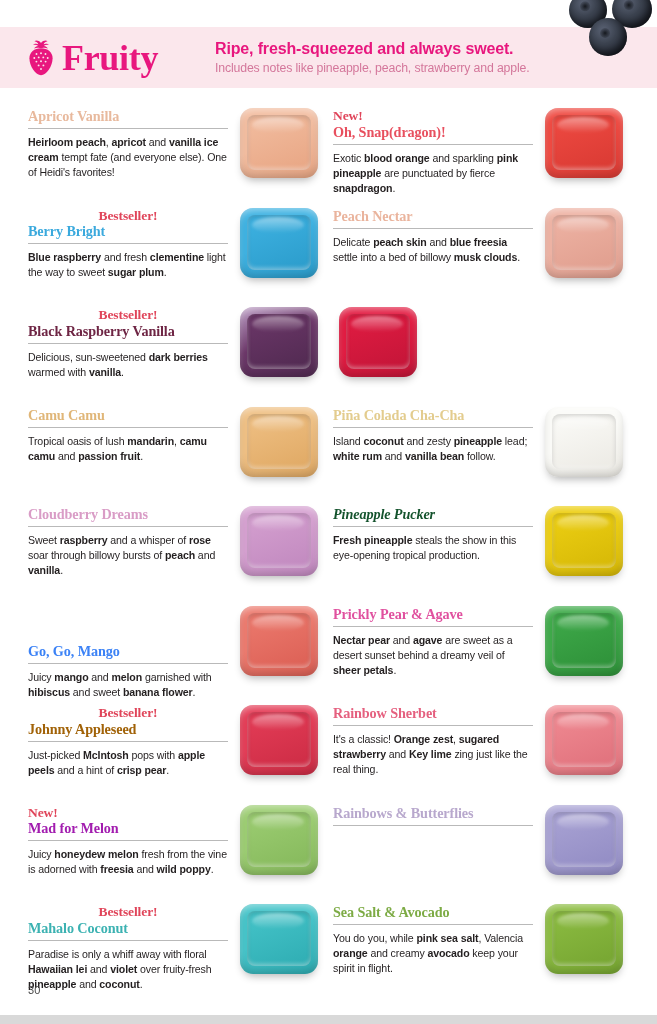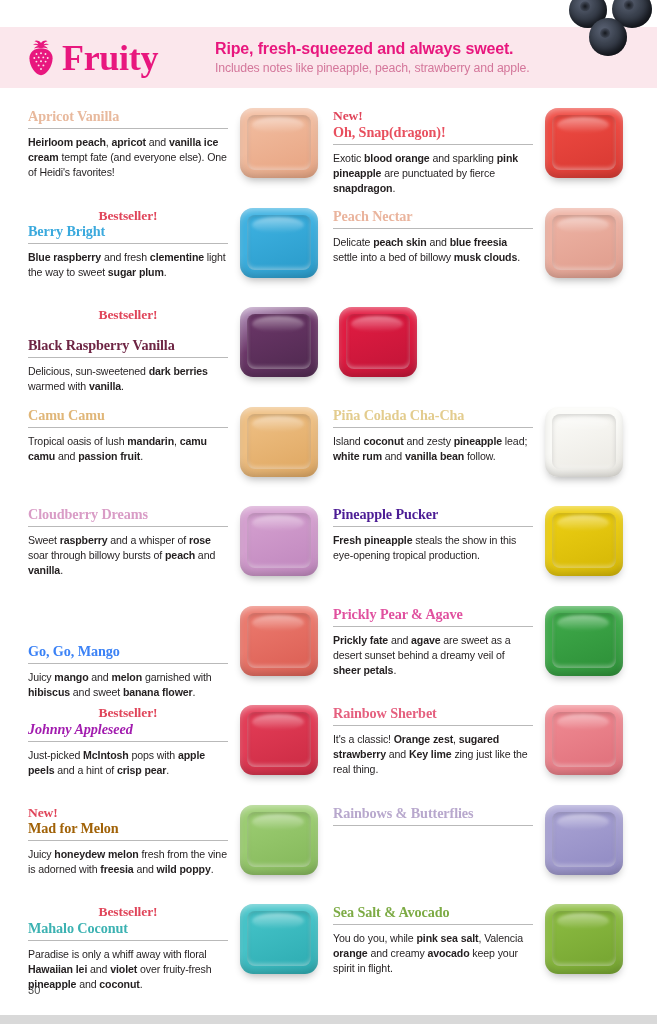--- a/index.html
+++ b/index.html
@@ -268,21 +268,21 @@
       <div class="cube-wrap">
         <div class="cube" style="background: linear-gradient(155deg, rgb(238, 179, 164) 0%, rgb(238, 179, 164) 45%, rgb(224, 158, 142) 100%);">
           <div class="cube-inner" style="background: linear-gradient(160deg, rgb(238, 179, 164) 0%, rgb(224, 158, 142) 100%);"></div>
           <div class="cube-gloss"></div>
         </div>
       </div>
     </div>
     <div class="cell">
       <div class="cell-text">
         <div class="tag tag-bestseller">Bestseller!</div>
-        <div class="prod-name" style="color: rgb(110, 37, 68); margin-top: 14px;">Black Raspberry Vanilla</div>
+        <div class="prod-name" style="color: rgb(110, 37, 68);">Black Raspberry Vanilla</div>
         <div class="prod-desc">Delicious, sun-sweetened <b>dark berries</b> warmed with <b>vanilla</b>.</div>
       </div>
       <div class="cube-wrap">
         <div class="cube" style="background: linear-gradient(155deg, rgb(187, 156, 196) 0%, rgb(108, 55, 105) 45%, rgb(81, 42, 81) 100%);">
           <div class="cube-inner" style="background: linear-gradient(160deg, rgb(108, 55, 105) 0%, rgb(81, 42, 81) 100%);"></div>
           <div class="cube-gloss"></div>
         </div>
       </div>
     </div>
     <div class="cell">
@@ -324,21 +324,21 @@
       </div>
       <div class="cube-wrap">
         <div class="cube" style="background: linear-gradient(155deg, rgb(213, 160, 208) 0%, rgb(213, 160, 208) 45%, rgb(193, 137, 191) 100%);">
           <div class="cube-inner" style="background: linear-gradient(160deg, rgb(213, 160, 208) 0%, rgb(193, 137, 191) 100%);"></div>
           <div class="cube-gloss"></div>
         </div>
       </div>
     </div>
     <div class="cell">
       <div class="cell-text">
-        <div class="prod-name" style="color: #4c1d95;">Pineapple Pucker</div>
+        <div class="prod-name" style="color: #14532d; font-style: italic;">Pineapple Pucker</div>
         <div class="prod-desc"><b>Fresh pineapple</b> steals the show in this eye-opening tropical production.</div>
       </div>
       <div class="cube-wrap">
         <div class="cube" style="background: linear-gradient(155deg, rgb(237, 207, 19) 0%, rgb(237, 207, 19) 45%, rgb(214, 184, 6) 100%);">
           <div class="cube-inner" style="background: linear-gradient(160deg, rgb(237, 207, 19) 0%, rgb(214, 184, 6) 100%);"></div>
           <div class="cube-gloss"></div>
         </div>
       </div>
     </div>
     <div class="cell">
@@ -349,33 +349,33 @@
       <div class="cube-wrap">
         <div class="cube" style="background: linear-gradient(155deg, rgb(236, 122, 110) 0%, rgb(236, 122, 110) 45%, rgb(220, 96, 85) 100%);">
           <div class="cube-inner" style="background: linear-gradient(160deg, rgb(236, 122, 110) 0%, rgb(220, 96, 85) 100%);"></div>
           <div class="cube-gloss"></div>
         </div>
       </div>
     </div>
     <div class="cell">
       <div class="cell-text">
         <div class="prod-name" style="color: rgb(224, 81, 159);">Prickly Pear &amp; Agave</div>
-        <div class="prod-desc"><b>Prickly fate</b> and <b>agave</b> are sweet as a desert sunset behind a dreamy veil of <b>sheer petals</b>.</div>
+        <div class="prod-desc"><b>Nectar pear</b> and <b>agave</b> are sweet as a desert sunset behind a dreamy veil of <b>sheer petals</b>.</div>
       </div>
       <div class="cube-wrap">
         <div class="cube" style="background: linear-gradient(155deg, rgb(63, 170, 74) 0%, rgb(63, 170, 74) 45%, rgb(46, 145, 57) 100%);">
           <div class="cube-inner" style="background: linear-gradient(160deg, rgb(63, 170, 74) 0%, rgb(46, 145, 57) 100%);"></div>
           <div class="cube-gloss"></div>
         </div>
       </div>
     </div>
     <div class="cell">
       <div class="cell-text">
         <div class="tag tag-bestseller">Bestseller!</div>
-        <div class="prod-name" style="color: #a21caf; font-style: italic;">Johnny Appleseed</div>
+        <div class="prod-name" style="color: #a16207;">Johnny Appleseed</div>
         <div class="prod-desc">Just-picked <b>McIntosh</b> pops with <b>apple peels</b> and a hint of <b>crisp pear</b>.</div>
       </div>
       <div class="cube-wrap">
         <div class="cube" style="background: linear-gradient(155deg, rgb(228, 61, 87) 0%, rgb(228, 61, 87) 45%, rgb(205, 44, 69) 100%);">
           <div class="cube-inner" style="background: linear-gradient(160deg, rgb(228, 61, 87) 0%, rgb(205, 44, 69) 100%);"></div>
           <div class="cube-gloss"></div>
         </div>
       </div>
     </div>
     <div class="cell">
@@ -386,21 +386,21 @@
       <div class="cube-wrap">
         <div class="cube" style="background: linear-gradient(155deg, rgb(240, 138, 146) 0%, rgb(240, 138, 146) 45%, rgb(224, 113, 124) 100%);">
           <div class="cube-inner" style="background: linear-gradient(160deg, rgb(240, 138, 146) 0%, rgb(224, 113, 124) 100%);"></div>
           <div class="cube-gloss"></div>
         </div>
       </div>
     </div>
     <div class="cell">
       <div class="cell-text">
         <div class="tag tag-new">New!</div>
-        <div class="prod-name" style="color: #a16207;">Mad for Melon</div>
+        <div class="prod-name" style="color: #a21caf;">Mad for Melon</div>
         <div class="prod-desc">Juicy <b>honeydew melon</b> fresh from the vine is adorned with <b>freesia</b> and <b>wild poppy</b>.</div>
       </div>
       <div class="cube-wrap">
         <div class="cube" style="background: linear-gradient(155deg, rgb(156, 205, 114) 0%, rgb(156, 205, 114) 45%, rgb(134, 185, 92) 100%);">
           <div class="cube-inner" style="background: linear-gradient(160deg, rgb(156, 205, 114) 0%, rgb(134, 185, 92) 100%);"></div>
           <div class="cube-gloss"></div>
         </div>
       </div>
     </div>
     <div class="cell">

